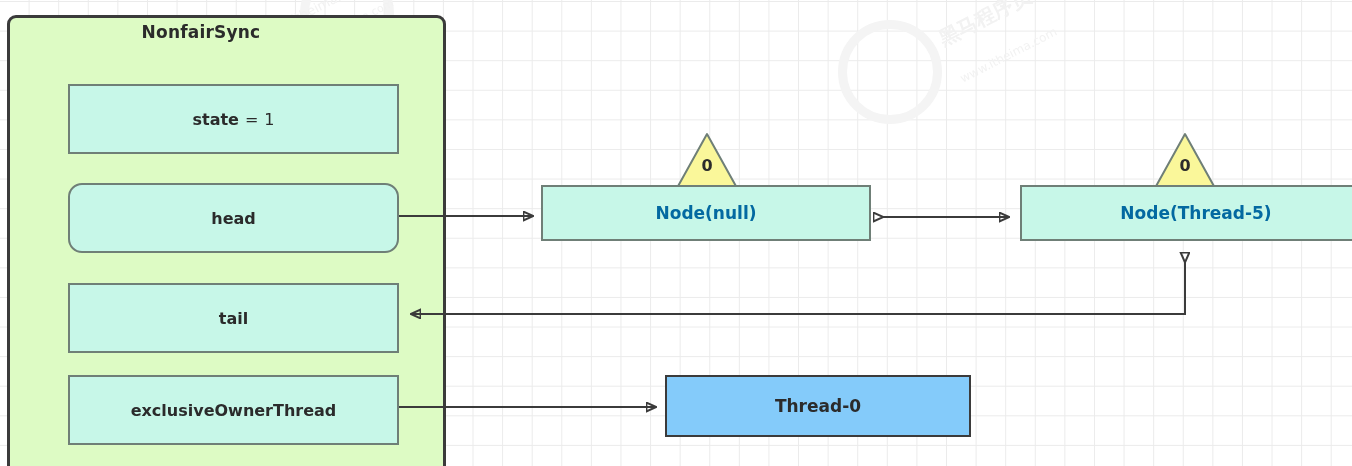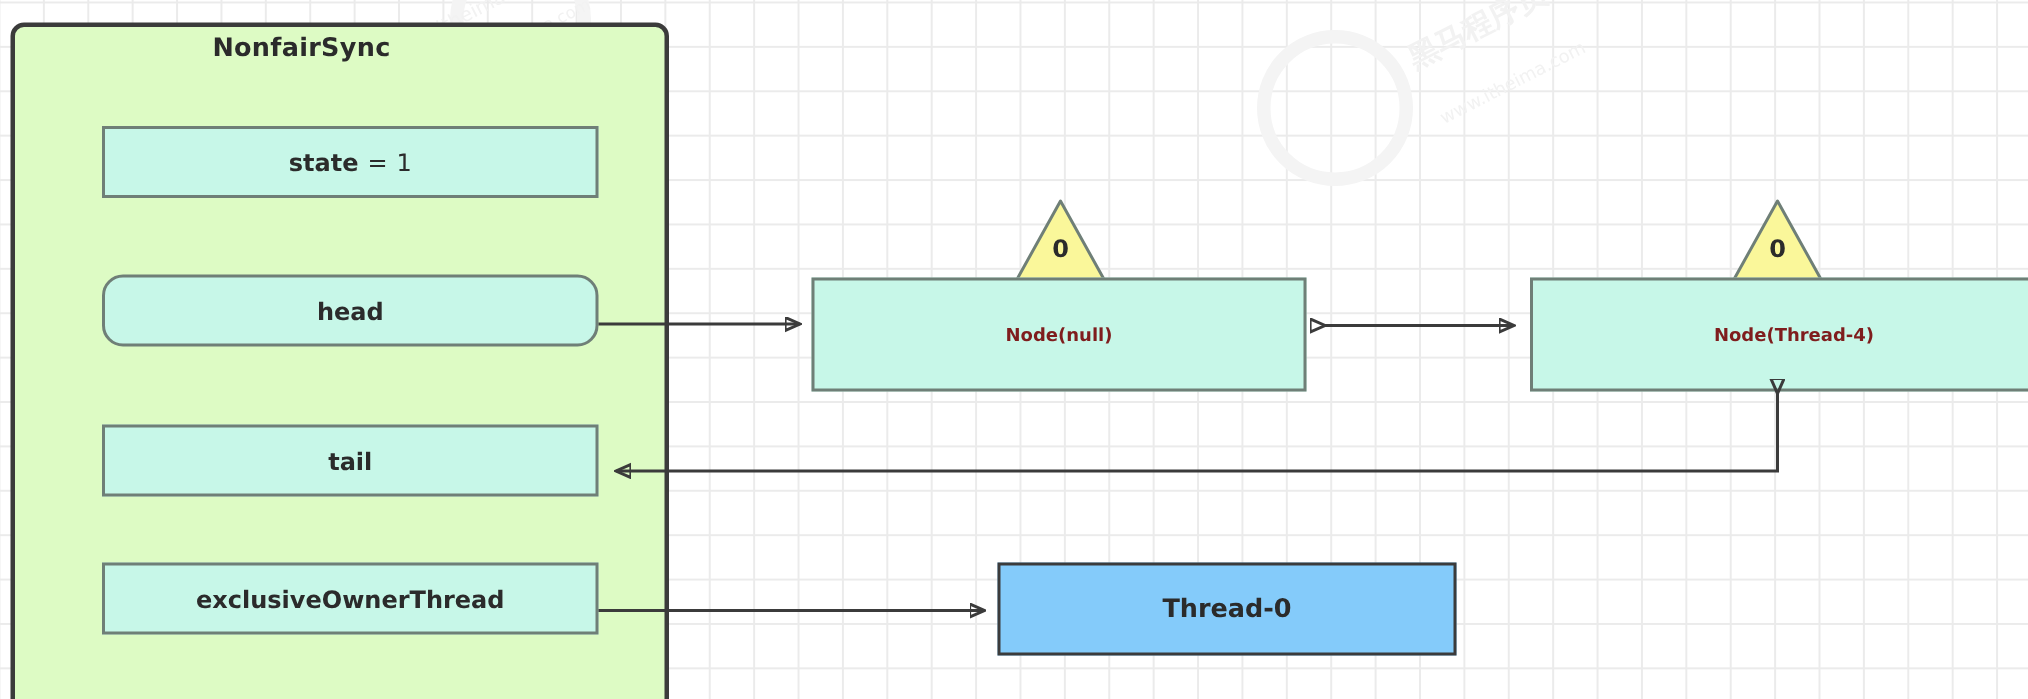--- a/index.html
+++ b/index.html
@@ -65,21 +65,21 @@
     font-weight: bold;
     color: #2b2b2b;
     letter-spacing: 0.2px;
   }
 
   
   .field-box {
     position: absolute;
     left: 68px;
     width: 331px;
-    height: 48px;
+    height: 70px;
     background: #c7f7e8;
     border: 2px solid #6f7f77;
     box-sizing: border-box;
     display: flex;
     align-items: center;
     justify-content: center;
     font-size: 16px;
     color: #2b2b2b;
     font-weight: bold;
   }
@@ -91,24 +91,24 @@
 
   
   .node-box {
     position: absolute;
     background: #c7f7e8;
     border: 2px solid #6f7f77;
     box-sizing: border-box;
     display: flex;
     align-items: center;
     justify-content: center;
-    font-size: 12px;
-    font-weight: bold;
-    color: #7f1d1d;
-    height: 76px;
+    font-size: 17px;
+    font-weight: bold;
+    color: #0369a1;
+    height: 56px;
   }
   #node-null   { left: 541px; top: 185px; width: 330px; }
   #node-thread1{ left: 1020px; top: 185px; width: 352px; }
   .ws-wrap { position: absolute; }
   .ws-svg { position: absolute; left: 0; top: 0; overflow: visible; }
   #ws-1 { left: 676px; top: 133px; }
   #ws-2 { left: 1154px; top: 133px; }
   .ws-label {
     position: absolute;
     width: 62px;
@@ -193,21 +193,21 @@
       <polygon points="31,1 61,55 1,55" fill="#faf79a" stroke="#6f7f77" stroke-width="2" stroke-linejoin="round"></polygon>
     </svg>
     <div class="ws-label">0</div>
   </div>
 
   <div class="node-box" id="node-null">
     <span>Node(null)</span>
   </div>
 
   <div class="node-box" id="node-thread1">
-    <span>Node(Thread-4)</span>
+    <span>Node(Thread-5)</span>
   </div>
 
   <div id="thread0-box">
     <span>Thread-0</span>
   </div>
 
   <svg id="links">
     <defs>
       <marker id="ah" markerWidth="11" markerHeight="11" refX="9.6" refY="5" orient="auto" markerUnits="userSpaceOnUse">
         <path d="M0,0.6 L10,5 L0,9.4 Z" fill="#3b3b3b" stroke="none"></path>

